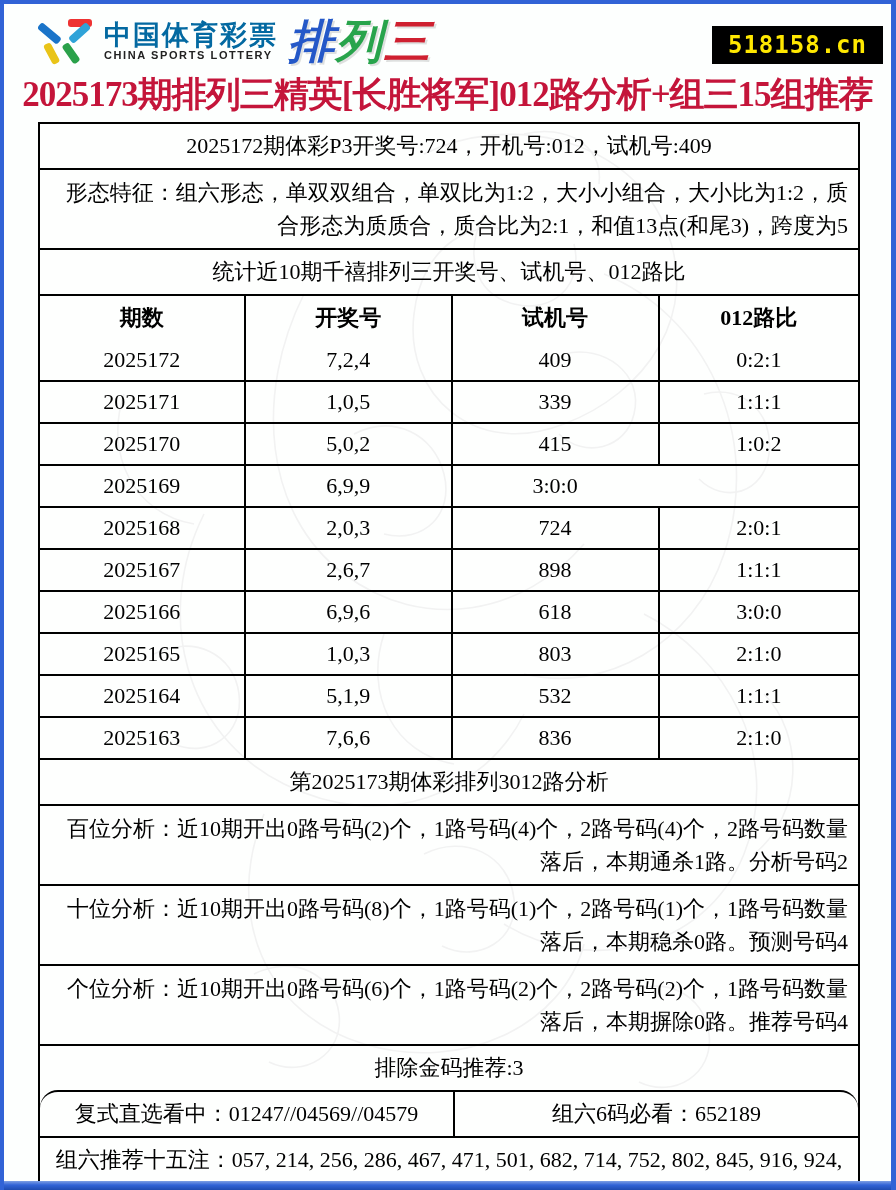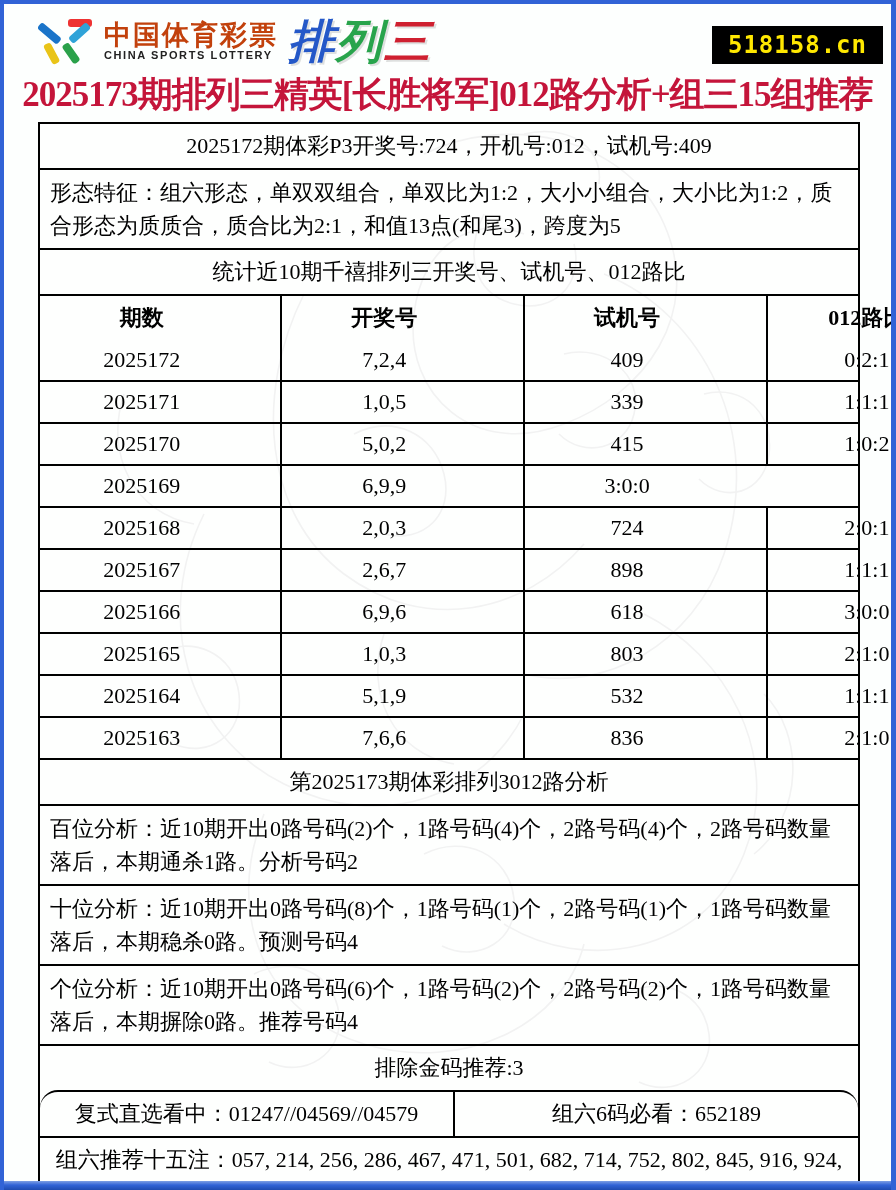--- a/index.html
+++ b/index.html
@@ -13,21 +13,21 @@
     border-left:4px solid #3163d6;
     border-right:5px solid #3163d6;
   }
   .watermark { position:absolute; left:0; top:90px; z-index:0; opacity:.55; }
 
   
   .header { position:relative; z-index:2; height:58px; margin-top:10px; }
   .logo-block { position:absolute; left:34px; top:2px; display:flex; align-items:center; }
   .logo-icon { width:58px; height:50px; margin-right:8px; }
   .brand-text { display:flex; flex-direction:column; justify-content:center; }
-  .brand-cn { font-family:"Liberation Sans",sans-serif; font-size:27px; font-weight:600; color:#c2410c; letter-spacing:2px; line-height:1.05; }
+  .brand-cn { font-family:"Liberation Sans",sans-serif; font-size:27px; font-weight:600; color:#0369a1; letter-spacing:2px; line-height:1.05; }
   .brand-en { font-family:"Liberation Sans",sans-serif; font-size:11px; font-weight:bold; color:#222; letter-spacing:1.6px; }
   .product-name { font-family:"Liberation Sans",sans-serif; font-weight:900; font-style:italic; font-size:46px; line-height:50px; margin-left:10px; letter-spacing:2px; text-shadow:2px 2px 0 rgba(0,0,0,.12); }
   .product-name .c0 { color:#2458c8; }
   .product-name .c1 { color:#28a44c; }
   .product-name .c2 { color:#cf2030; }
   .site-badge {
     position:absolute; right:8px; top:12px;
     background:#000; color:#ffe800;
     font-family:"DejaVu Sans Mono","Liberation Mono",monospace;
     font-size:24px; font-weight:bold; letter-spacing:1px;
@@ -46,22 +46,22 @@
   .main-table {
     position:relative; z-index:1;
     margin:0 31px 12px 34px;
     border:2px solid #000;
     background:rgba(255,255,255,.42);
     font-size:22px; color:#000;
   }
   .row { border-top:2px solid #000; }
   .row:first-child { border-top:none; }
   .row.center { text-align:center; padding:7px 0; }
-  .row.para { text-align:left; padding:6px 10px; line-height:1.5; }
-  .row.cols4 { display:grid; grid-template-columns:24.9% 25.3% 25.3% 24.5%;gap:36px; }
+  .row.para { text-align:right; padding:6px 10px; line-height:1.5; }
+  .row.cols4 { display:grid; grid-template-columns:24.9% 25.3% 25.3% 24.5%; }
   .row.cols2 { display:grid; grid-template-columns:50.5% 49.5%;border-radius:18px; }
   .row.cols4 > .cell, .row.cols2 > .cell {
     border-left:2px solid #000; text-align:center; padding:7px 4px;
   }
   .row.cols4 > .cell:first-child, .row.cols2 > .cell:first-child { border-left:none; }
   .row.head .cell { font-weight:bold; }
   .nums { letter-spacing:0; }
 
   
   .bottom-bar {

